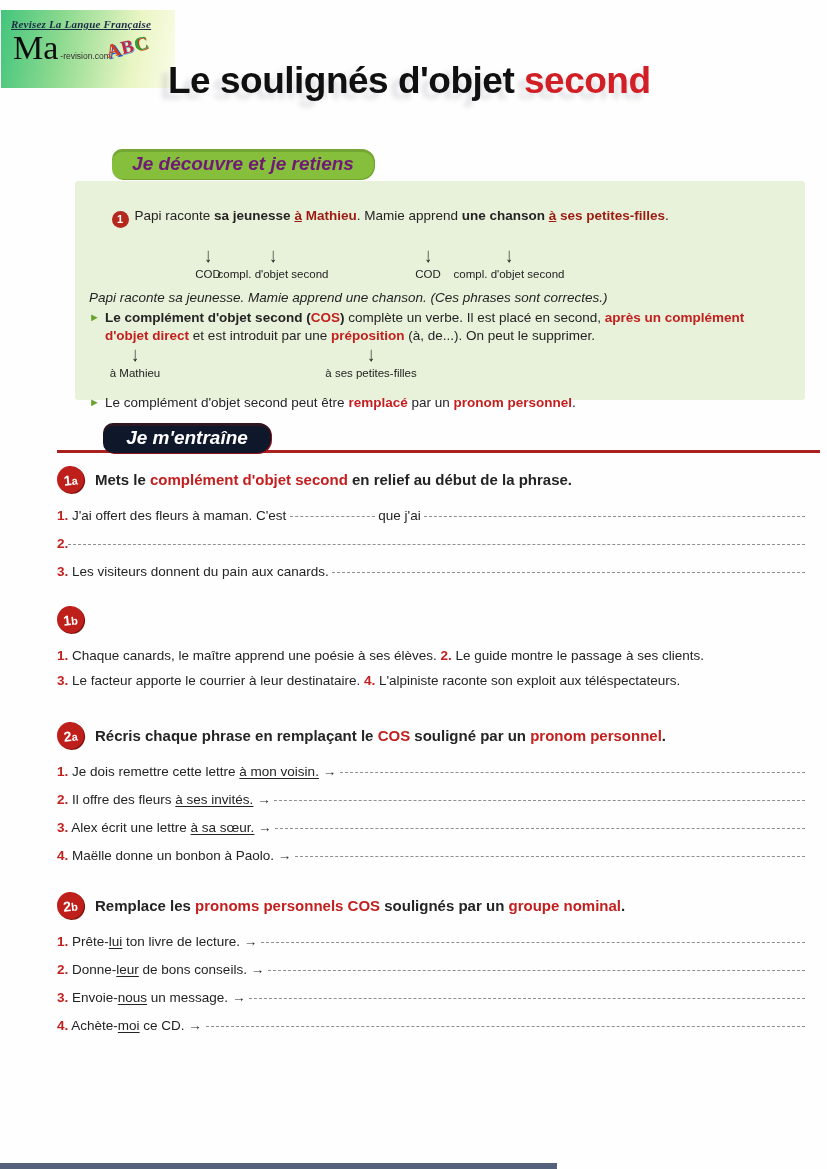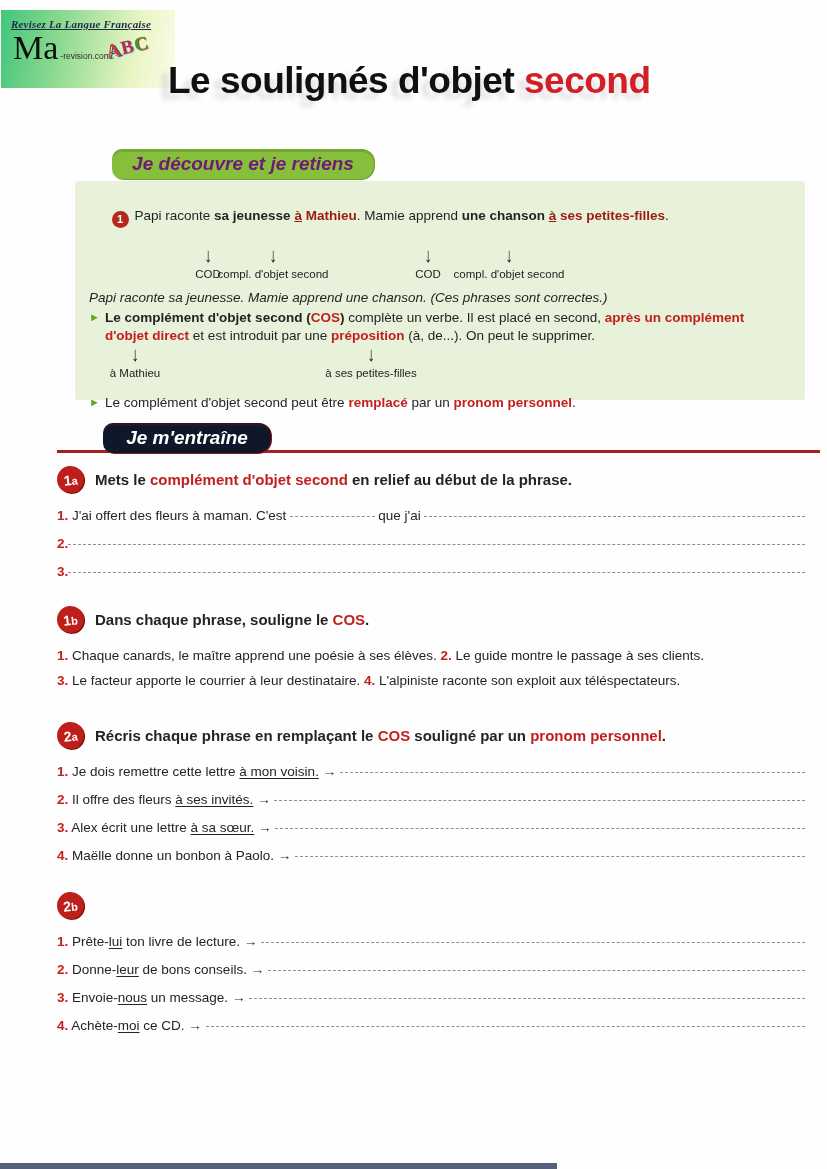--- a/index.html
+++ b/index.html
@@ -164,31 +164,31 @@
         <span class="dots" style="flex-grow: 1;"></span>
         <span> que j'ai </span>
         <span class="dots" style="flex-grow: 4.5;"></span>
       </div>
     <div class="item">
         <span class="r">2.</span>
         <span class="dots" style="flex-grow: 1;"></span>
       </div>
     <div class="item">
         <span class="r">3.</span>
+        <span> Les visiteurs donnent du pain aux canards. </span>
         <span class="dots" style="flex-grow: 1;"></span>
       </div>
   </section>
 
   <section class="exercise ex-1b">
     <div class="exhead">
       <span class="badge">
           <span class="bn">1</span>
           <span class="bl">b</span>
         </span>
-      <span class="instr"><span class="b">Dans chaque phrase, souligne le </span><span class="r">COS</span><span class="b">.</span></span>
     </div>
     <div class="item">
         <span class="r">1.</span>
         <span> Chaque canards, le maître apprend une poésie à ses élèves. </span>
         <span class="r">2.</span>
         <span> Le guide montre le passage à ses clients.</span>
       </div>
     <div class="item">
         <span class="r">3.</span>
         <span> Le facteur apporte le courrier à leur destinataire. </span>
@@ -232,20 +232,21 @@
         <span class="dots" style="flex-grow: 1;"></span>
       </div>
   </section>
 
   <section class="exercise ex-2b">
     <div class="exhead">
       <span class="badge">
           <span class="bn">2</span>
           <span class="bl">b</span>
         </span>
+      <span class="instr"><span class="b">Remplace les </span><span class="r">pronoms personnels COS</span><span class="b"> soulignés par un </span><span class="r">groupe nominal</span><span class="b">.</span></span>
     </div>
     <div class="item">
         <span class="r">1.</span>
         <span> Prête-</span>
         <span class="u">lui</span>
         <span> ton livre de lecture. → </span>
         <span class="dots" style="flex-grow: 1;"></span>
       </div>
     <div class="item">
         <span class="r">2.</span>

